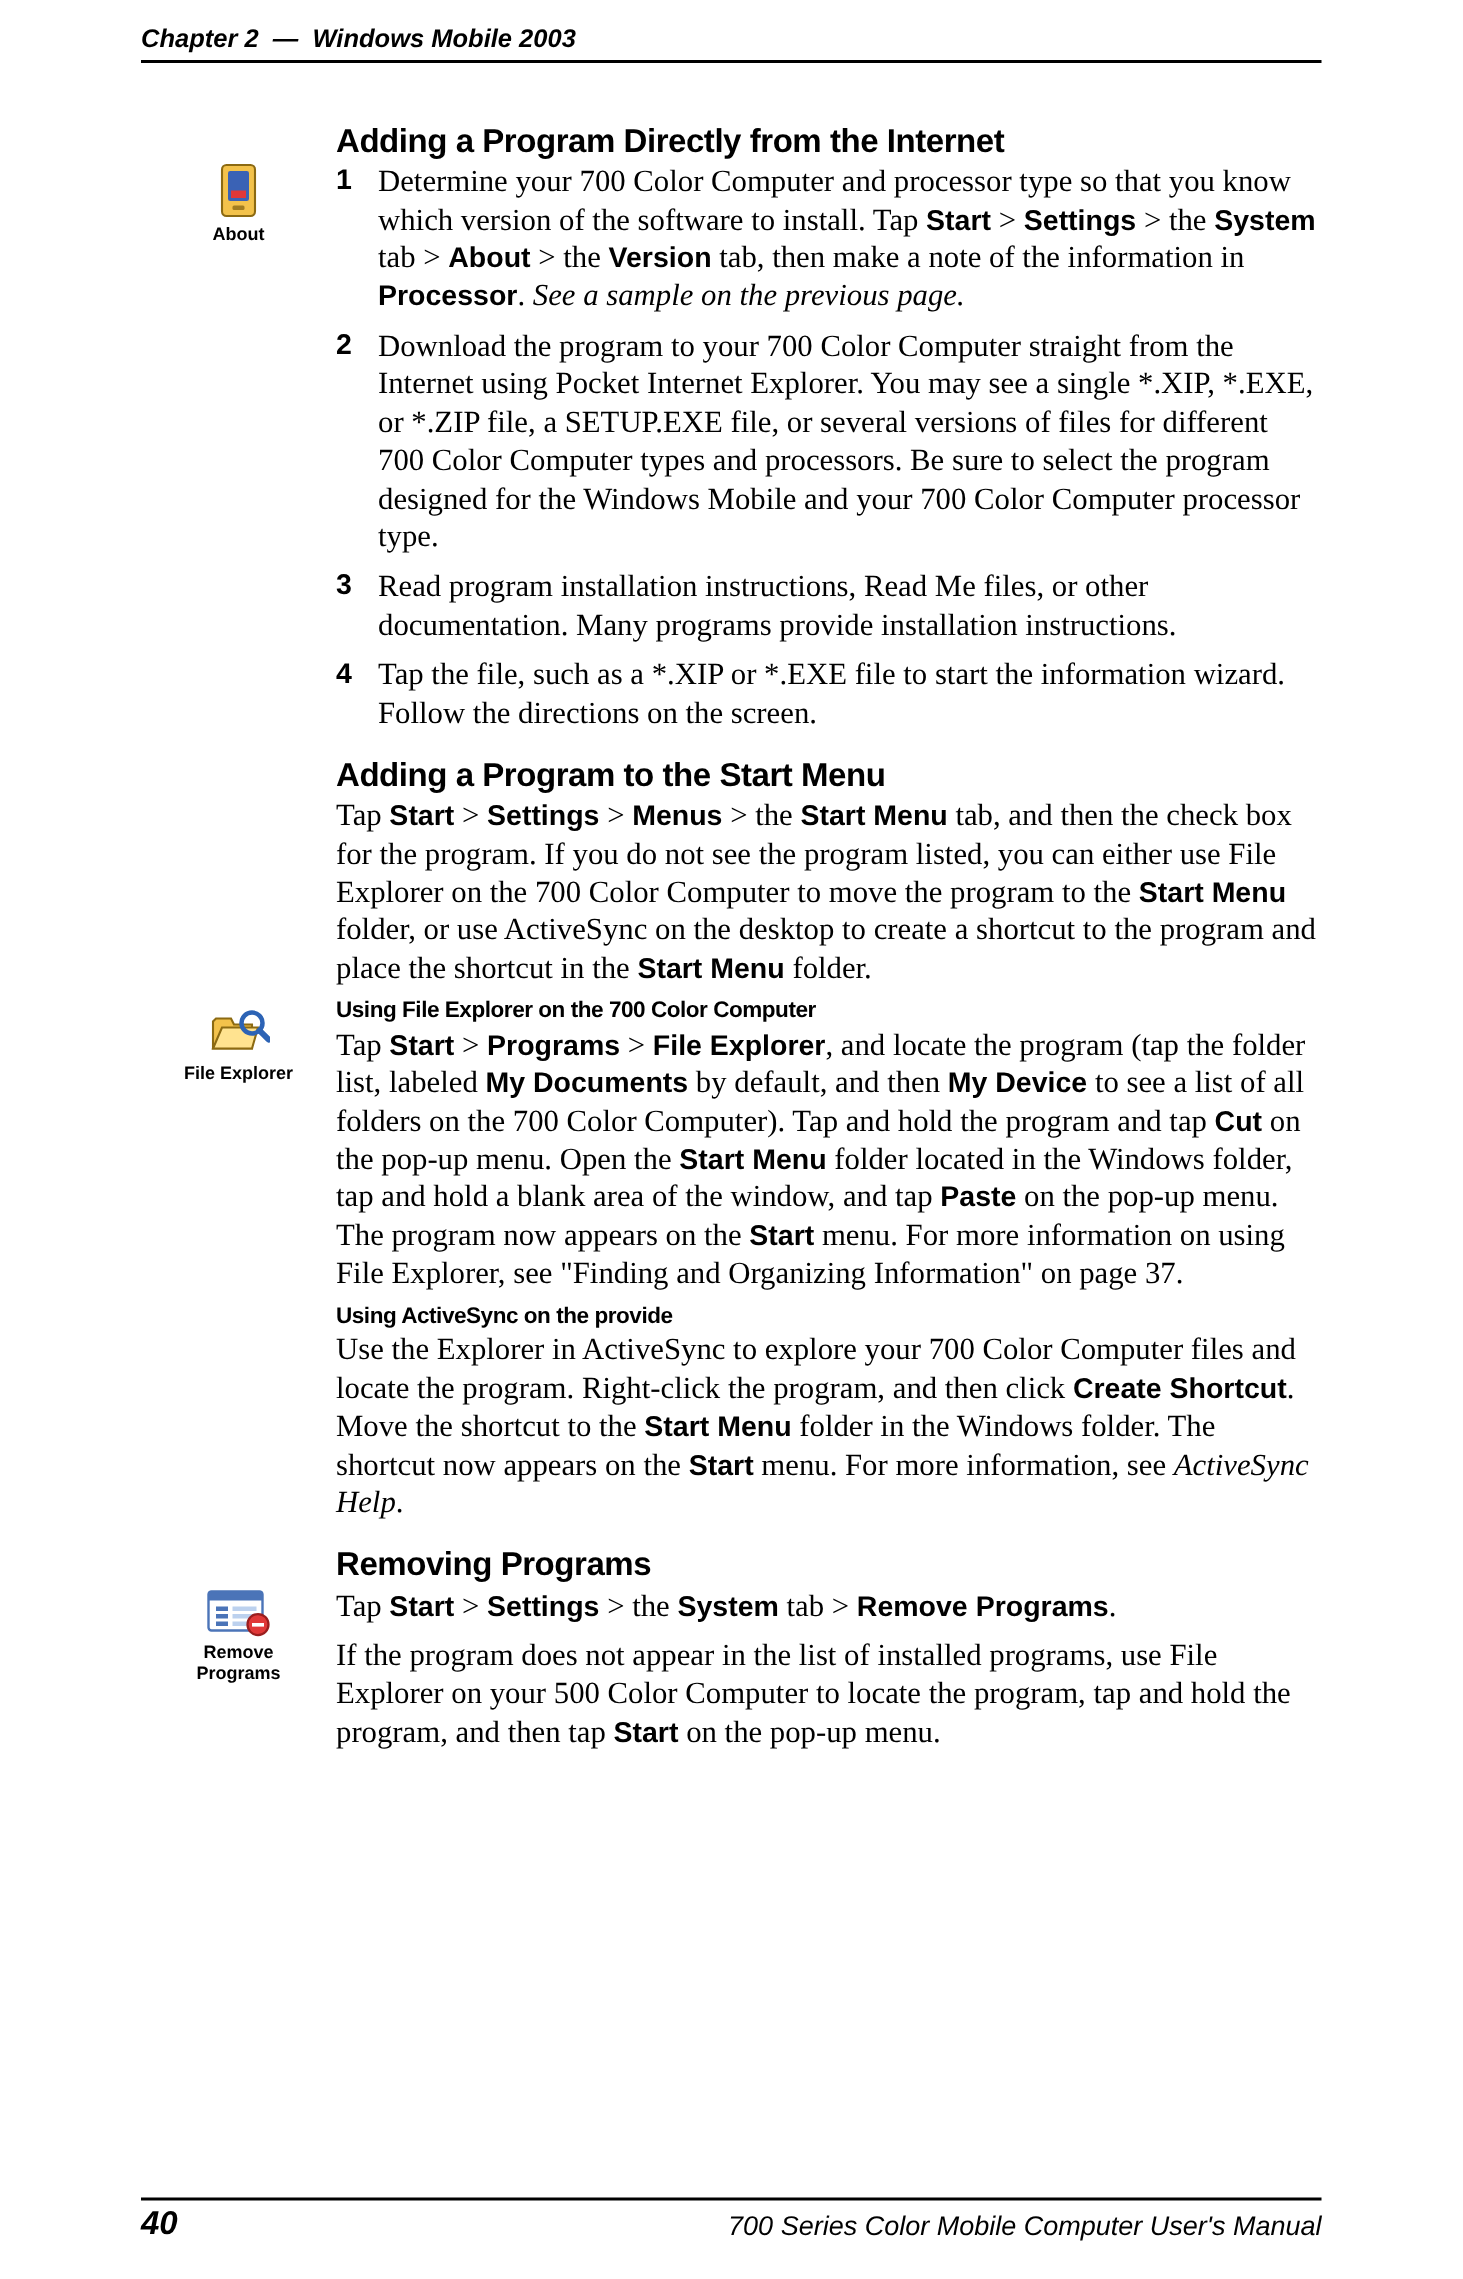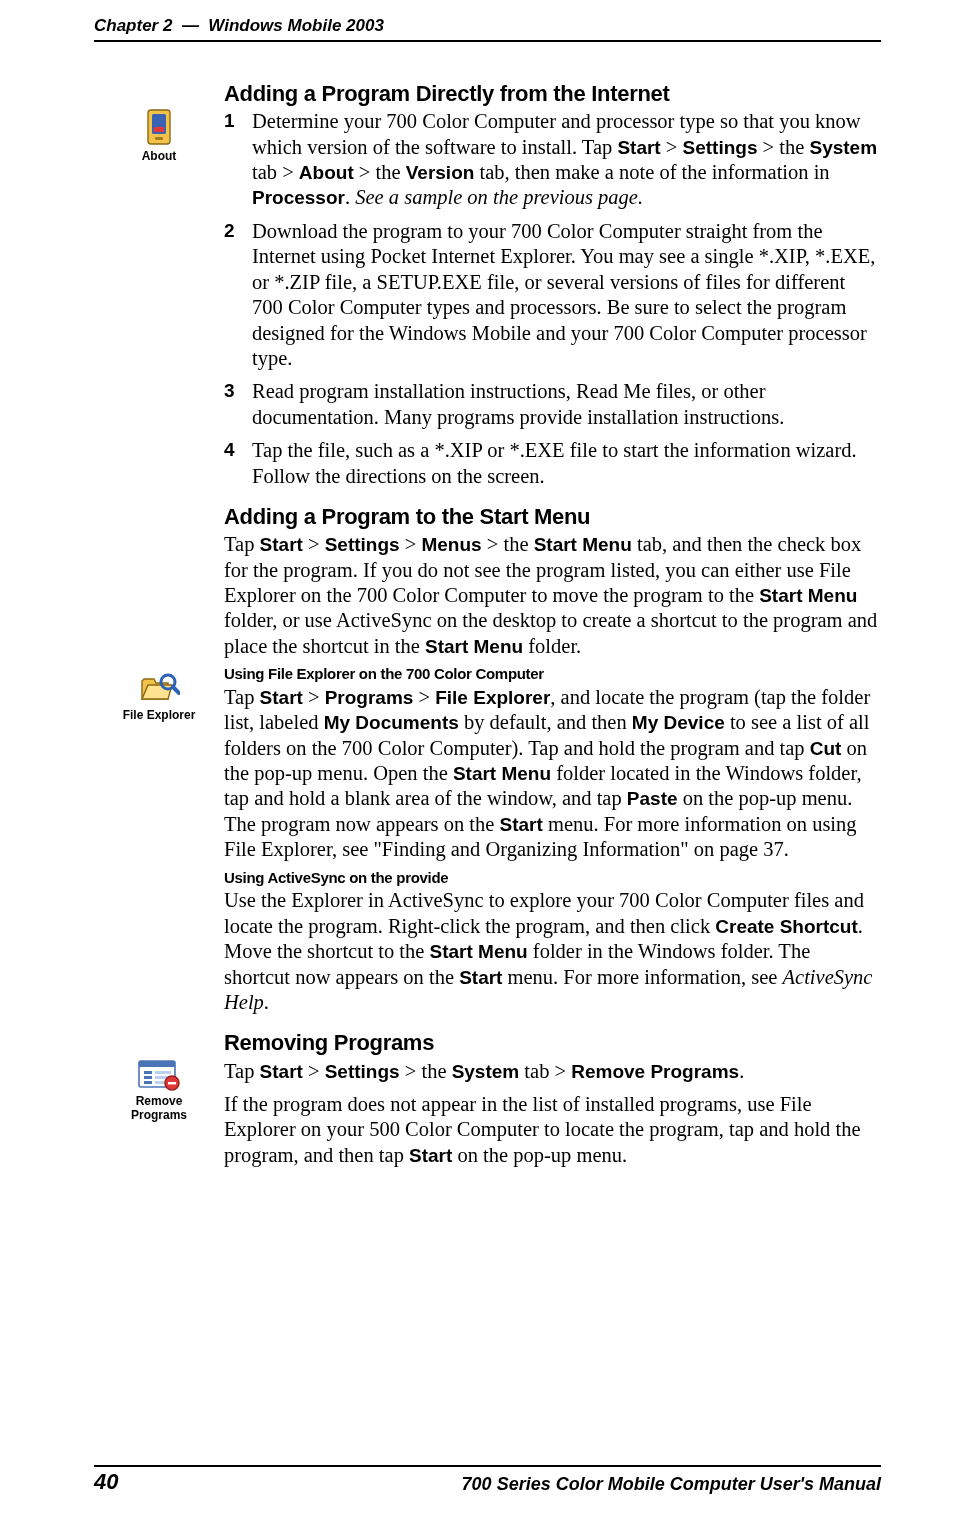--- a/index.html
+++ b/index.html
@@ -41,21 +41,21 @@
     font-family: "Verdana","Arial Narrow",Arial,sans-serif;
     font-weight: bold;
     font-style: italic;
     font-size: 22px;
   }
   .footer-right {
     position: absolute;
     bottom: 24px;
     right: 94px;
     font-family: "Verdana","Arial Narrow",Arial,sans-serif;
-    font-weight: bold;
+    font-weight: normal;
     font-style: italic;
     font-size: 18px;
   }
   .footer-rule {
     position: absolute;
     bottom: 52px;
     left: 94px;
     right: 94px;
     border-top: 2.5px solid #000;
   }

